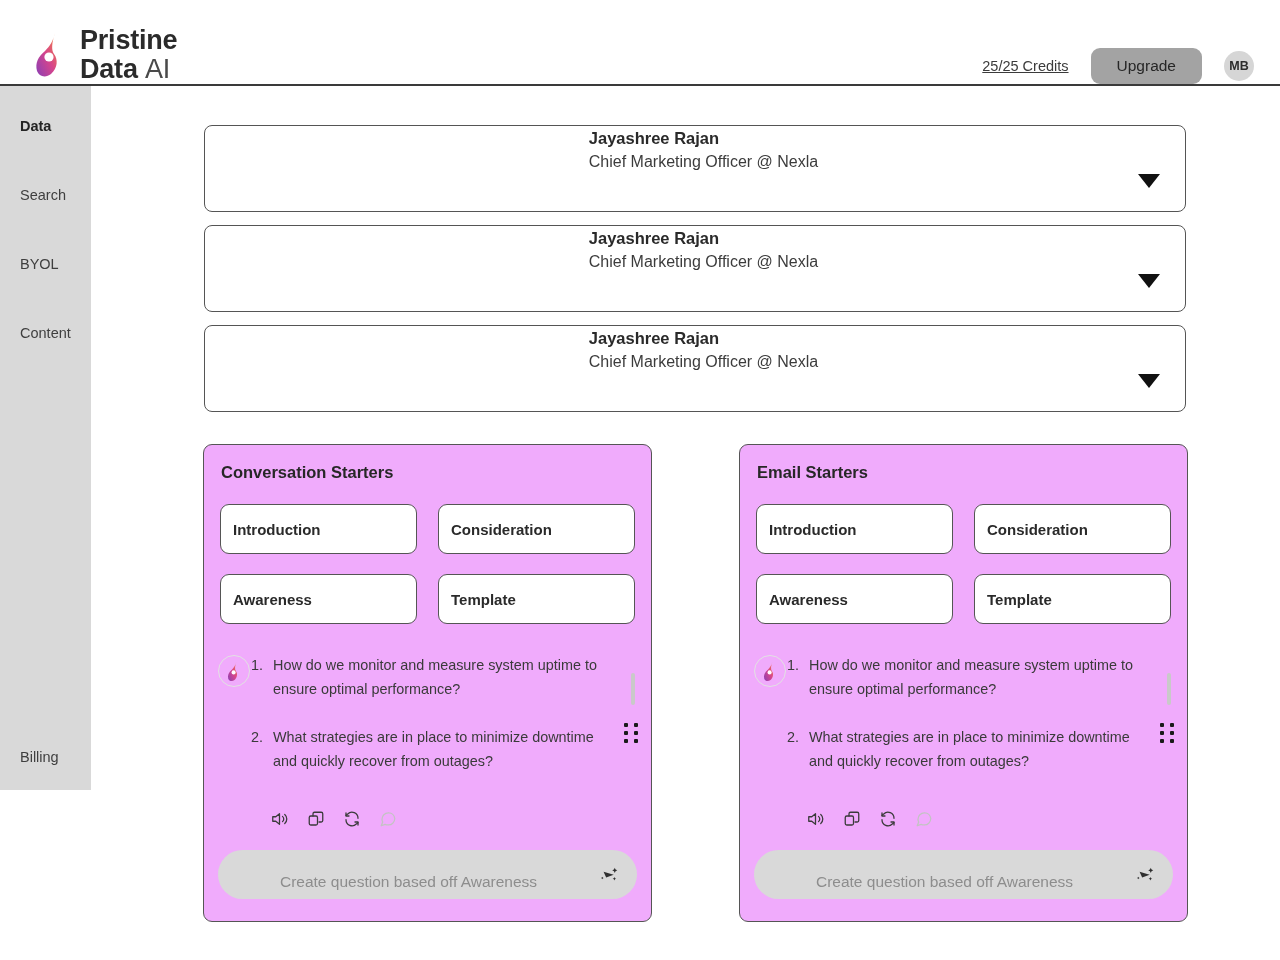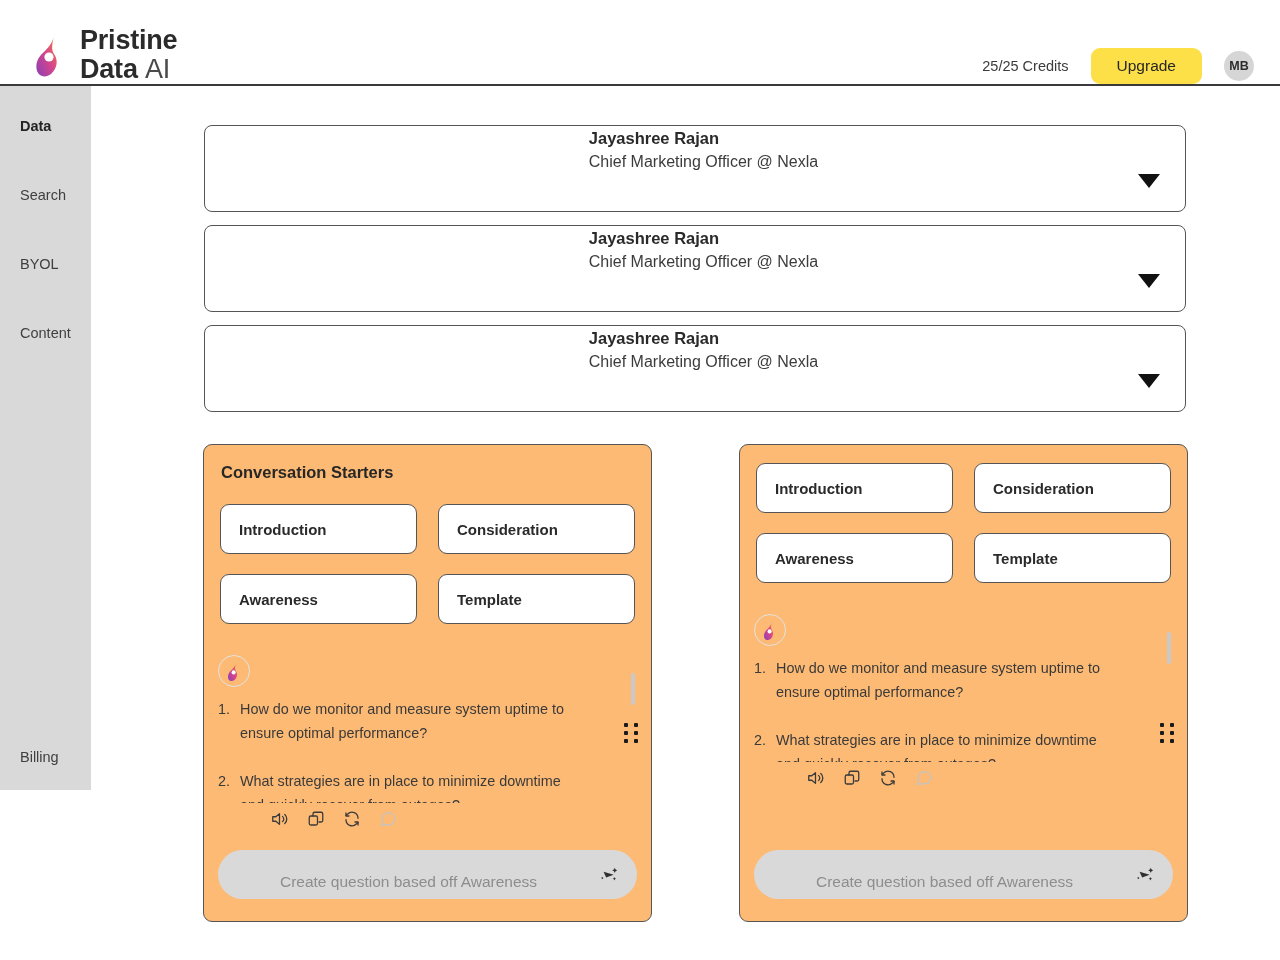--- a/index.html
+++ b/index.html
@@ -23,23 +23,23 @@
   .brand-text {
     font-size: 27px; line-height: 29px;
     font-weight: 700; color: #2b2b2b; letter-spacing: -0.2px;
   }
   .brand-text .light { font-weight: 400; color: #4a4a4a; }
 
   .header-right {
     margin-left: auto; margin-right: 26px;
     display: flex; align-items: center; gap: 22px;
   }
-  .credits { font-size: 14.5px; color: #3b3b3b; }
+  .credits { font-size: 14.5px; color: #3b3b3b; text-decoration: underline; }
   .upgrade-btn {
-    background: #fde047; border: none; border-radius: 9px;
+    background: #a3a3a3; border: none; border-radius: 9px;
     padding: 0 26px; height: 36px;
     font-family: inherit; font-size: 15.5px; color: #262626;
     cursor: pointer;
   }
   .avatar-mb {
     width: 30px; height: 30px; border-radius: 50%;
     background: #d6d6d6; color: #2d2d2d;
     font-size: 12.5px; font-weight: 600;
     display: flex; align-items: center; justify-content: center;
   }
@@ -83,54 +83,54 @@
     margin-left: auto; margin-right: 25px;
     width: 0; height: 0;
     border-left: 11px solid transparent;
     border-right: 11px solid transparent;
     border-top: 14px solid #111;
   }
 
   
   .panel {
     position: absolute; top: 358px; width: 449px; height: 478px;
-    border: 1px solid #555; border-radius: 9px; background: #fdba74;
+    border: 1px solid #555; border-radius: 9px; background: #f0abfc;
     padding: 18px 14px 0 14px;
   }
   .panel-left  { left: 112px; }
   .panel-right { left: 648px; }
 
   .panel-title {
     font-size: 16.5px; font-weight: 700; color: #272727;
     margin: 0 0 22px 3px;
   }
 
   .chip-grid {
     display: grid; grid-template-columns: 1fr 1fr;
     gap: 20px 21px; margin: 0 2px;
   }
   .chip {
     height: 50px; border: 1px solid #555; border-radius: 9px;
     background: #fff; display: flex; align-items: center;
-    padding-left: 18px;
+    padding-left: 12px;
     font-family: inherit; font-size: 15px; font-weight: 700; color: #2a2a2a;
     cursor: pointer;
   }
 
   .grip {
     position: absolute; right: 13px; top: 278px;
     width: 14px; display: grid;
     grid-template-columns: 4px 4px; gap: 4px 6px;
   }
   .grip i { width: 4px; height: 4px; background: #1a1a1a; border-radius: 1px; display: block; }
 
   .chat-area {
     position: relative; margin-top: 29px;
-    display: flex; gap: 10px;
-    height: 150px; overflow: hidden; flex-direction: column;
+    display: flex; gap: 1px;
+    height: 150px; overflow: hidden;
   }
   .chat-avatar {
     width: 32px; height: 32px; border-radius: 50%;
     border: 1px solid #e2e2e2; flex: none;
     display: flex; align-items: center; justify-content: center;
     margin-top: 2px;
   }
   .chat-avatar svg { width: 17px; height: 21px; }
   .qlist { margin: 0; padding-left: 22px; list-style: none; counter-reset: q; }
   .qlist li {
@@ -295,20 +295,21 @@
           <path d="M5 8.5l11 3.2-8.2 3.1L5 8.5z"></path>
           <path d="M17.2 4.2l.85 1.9 1.9.85-1.9.85-.85 1.9-.85-1.9-1.9-.85 1.9-.85.85-1.9z"></path>
           <path d="M16.8 14.2l.6 1.35 1.35.6-1.35.6-.6 1.35-.6-1.35-1.35-.6 1.35-.6.6-1.35z"></path>
           <path d="M3.6 13.8l.45 1 1 .45-1 .45-.45 1-.45-1-1-.45 1-.45.45-1z"></path>
         </svg>
       </span>
     </button>
   </section>
 
   <section class="panel panel-right">
+    <h2 class="panel-title">Email Starters</h2>
 
     <div class="chip-grid">
       <button class="chip">Introduction</button>
       <button class="chip">Consideration</button>
       <button class="chip">Awareness</button>
       <button class="chip">Template</button>
     </div>
 
     <div class="grip">
       <i></i>

